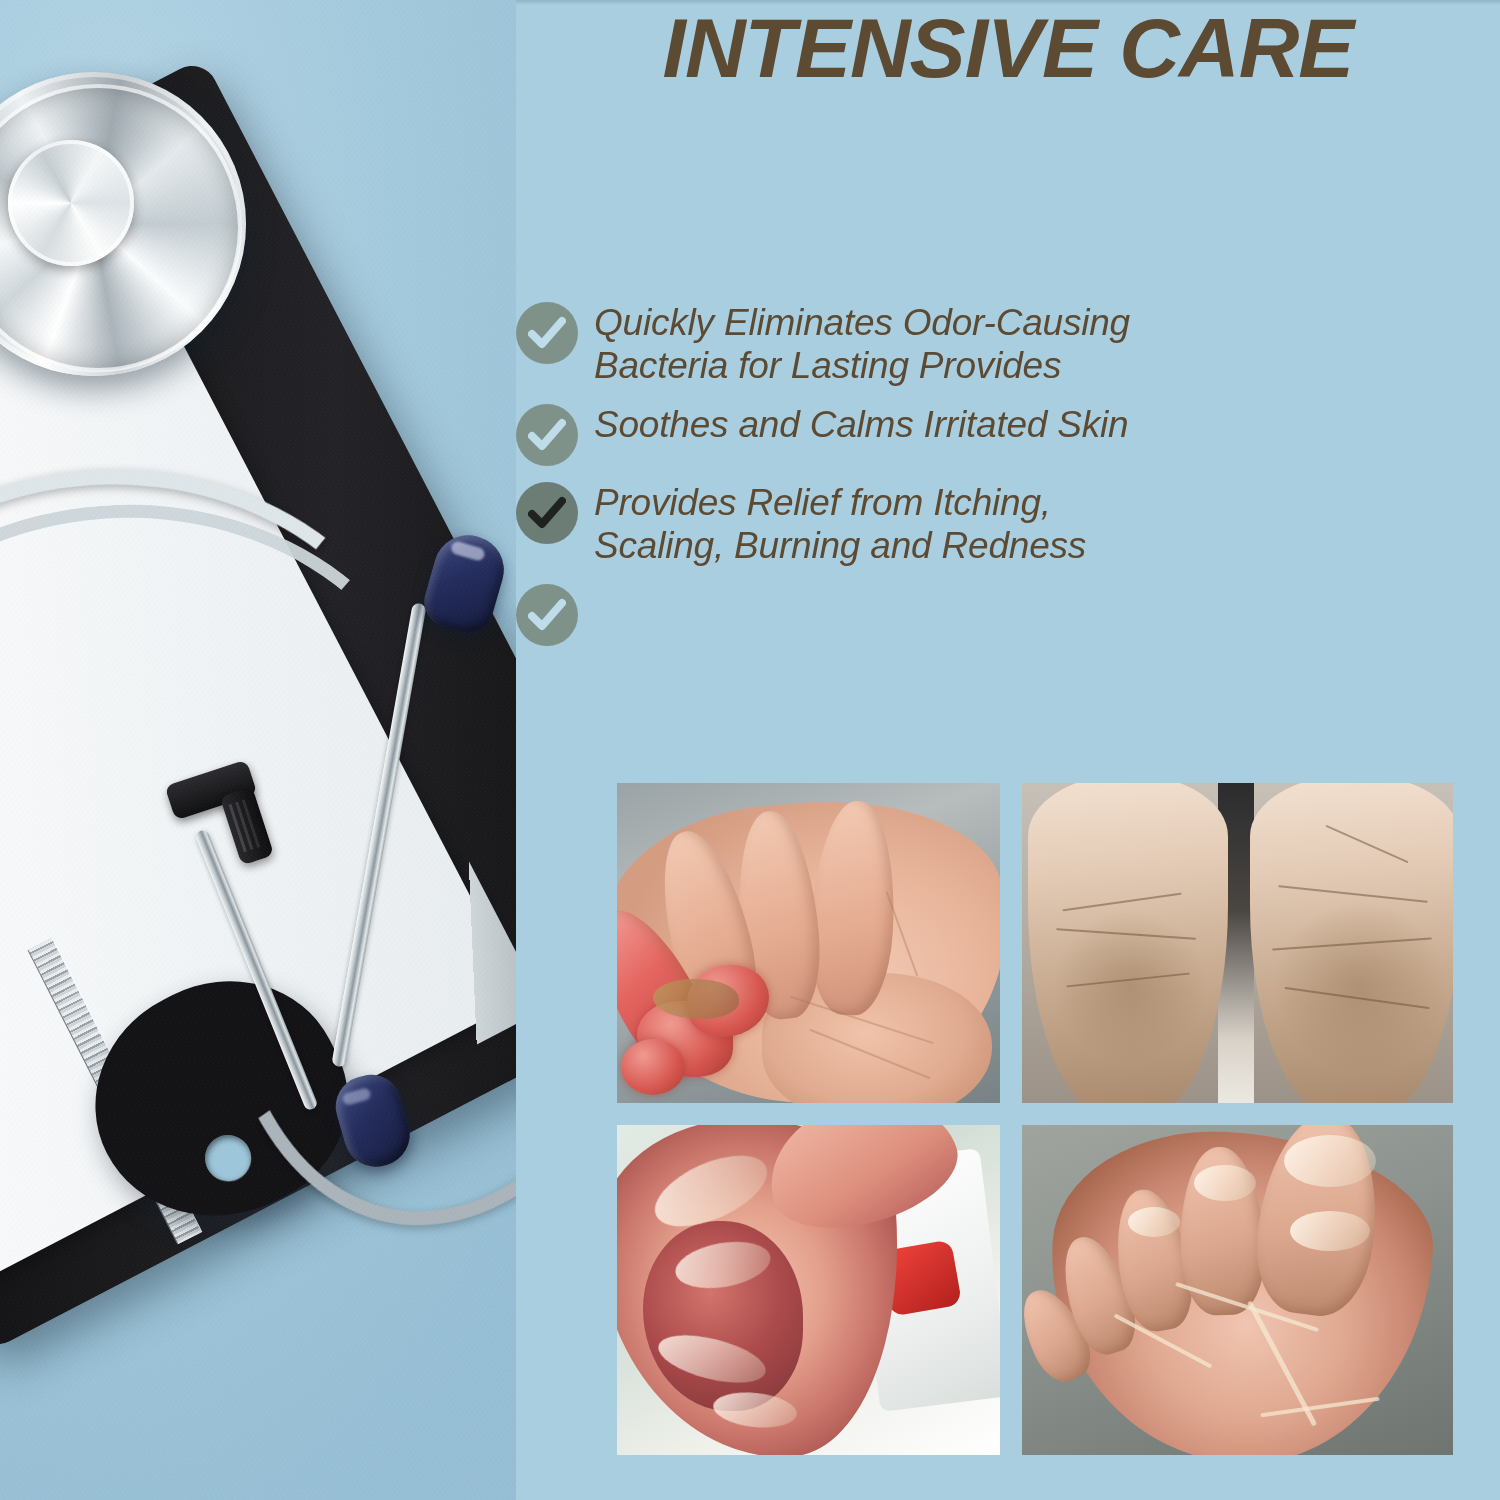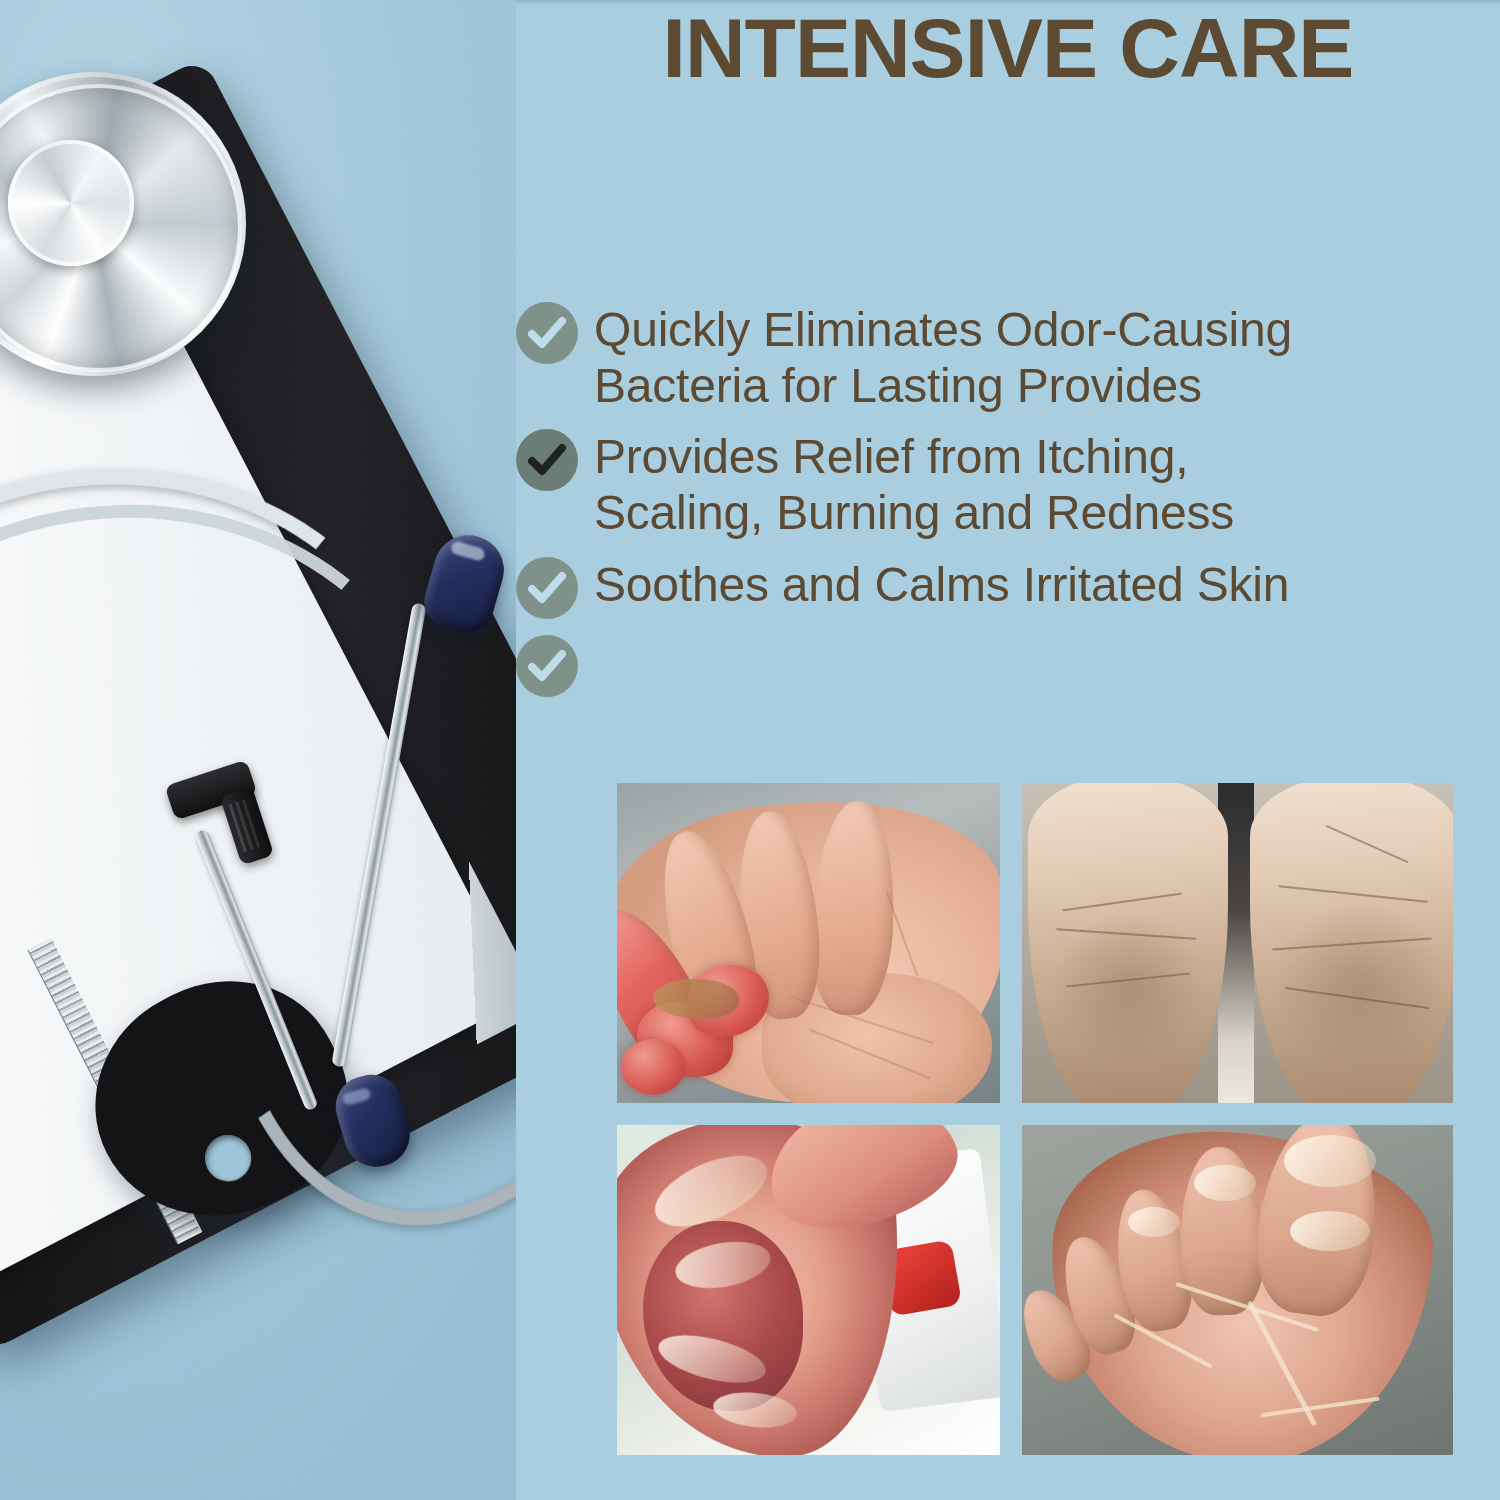--- a/index.html
+++ b/index.html
@@ -106,40 +106,40 @@
   .connector{position:absolute;left:168px;top:772px;width:86px;height:36px;border-radius:9px;
     background:linear-gradient(180deg,#2c2c30,#101012);transform:rotate(-18deg);
     box-shadow:0 4px 9px rgba(0,0,0,.45);}
   .connector2{position:absolute;left:230px;top:790px;width:34px;height:72px;border-radius:9px;
     background:linear-gradient(90deg,#28282c,#0e0e10);transform:rotate(-18deg);
     box-shadow:0 4px 9px rgba(0,0,0,.40);}
   .connector2::after{content:"";position:absolute;left:6px;top:10px;width:3px;height:50px;
     background:rgba(255,255,255,.16);box-shadow:7px 0 0 rgba(255,255,255,.13),14px 0 0 rgba(255,255,255,.10);}
 
   
-  .content{position:absolute;left:516px;top:0;width:984px;height:1174px;}
+  .content{position:absolute;left:516px;top:0;width:984px;height:1174px;font-style:italic;}
 
   .headline{position:absolute;left:0;top:8px;width:984px;color:#5c4a33;
     text-align:center;line-height:.96;}
   .hl-1{font-size:84px;font-weight:bold;letter-spacing:-1px;display:block;
     white-space:nowrap;}
   .hl-2{font-size:80px;font-weight:bold;letter-spacing:-1px;display:block;
     margin-top:4px;white-space:nowrap;}
   .hl-3{font-size:84px;font-weight:bold;letter-spacing:-1px;display:block;
     margin-top:4px;white-space:nowrap;}
 
   
   .bullets{position:absolute;left:0px;top:300px;width:984px;}
   .bullet{position:relative;display:flex;align-items:flex-start;margin-bottom:14px;}
   .bullet .check{flex:0 0 auto;width:62px;height:62px;border-radius:50%;
     background:#7f9289;position:relative;margin-right:16px;margin-top:2px;}
   .bullet .check svg{position:absolute;left:12px;top:13px;}
   .bullet.dark .check{background:#6c7d76;}
   .bullet.dark .check svg path{stroke:#1f2320;}
-  .bullet .btext{color:#5c4a33;font-size:48px;line-height:1.16;font-weight:normal;
+  .bullet .btext{color:#5c4a33;font-size:37px;line-height:1.16;font-weight:normal;
     letter-spacing:-.2px;padding-top:2px;}
 
   
   .grid{position:absolute;left:101px;top:783px;width:837px;height:672px;
     display:grid;grid-template-columns:383px 431px;grid-template-rows:320px 330px;
     gap:22px;}
   .cell{overflow:hidden;position:relative;}
 
   
   .p1{background:linear-gradient(160deg,#9aa3a6 0%,#b7bcbc 30%,#8e9799 70%,#788183 100%);}
@@ -269,39 +269,39 @@
           <svg width="38" height="36" viewBox="0 0 38 36" aria-hidden="true">
             <path d="M4 19 L14 29 L34 6" fill="none" stroke="#bfdcea" stroke-width="8" stroke-linecap="round" stroke-linejoin="round"></path>
           </svg>
         </span>
         <span class="btext">
           <span>Quickly Eliminates Odor-Causing</span><br>
           <span>Bacteria for Lasting Provides</span>
         </span>
       </div>
 
+      <div class="bullet">
+        <span class="check">
+          <svg width="38" height="36" viewBox="0 0 38 36" aria-hidden="true">
+            <path d="M4 19 L14 29 L34 6" fill="none" stroke="#bfdcea" stroke-width="8" stroke-linecap="round" stroke-linejoin="round"></path>
+          </svg>
+        </span>
+        <span class="btext">Soothes and Calms Irritated Skin</span>
+      </div>
+
       <div class="bullet dark">
         <span class="check">
           <svg width="38" height="36" viewBox="0 0 38 36" aria-hidden="true">
             <path d="M4 19 L14 29 L34 6" fill="none" stroke="#22261f" stroke-width="8" stroke-linecap="round" stroke-linejoin="round"></path>
           </svg>
         </span>
         <span class="btext">
           <span>Provides Relief from Itching,</span><br>
           <span>Scaling, Burning and Redness</span>
         </span>
-      </div>
-
-      <div class="bullet">
-        <span class="check">
-          <svg width="38" height="36" viewBox="0 0 38 36" aria-hidden="true">
-            <path d="M4 19 L14 29 L34 6" fill="none" stroke="#bfdcea" stroke-width="8" stroke-linecap="round" stroke-linejoin="round"></path>
-          </svg>
-        </span>
-        <span class="btext">Soothes and Calms Irritated Skin</span>
       </div>
 
       <div class="bullet">
         <span class="check">
           <svg width="38" height="36" viewBox="0 0 38 36" aria-hidden="true">
             <path d="M4 19 L14 29 L34 6" fill="none" stroke="#bfdcea" stroke-width="8" stroke-linecap="round" stroke-linejoin="round"></path>
           </svg>
         </span>
       </div>
 

